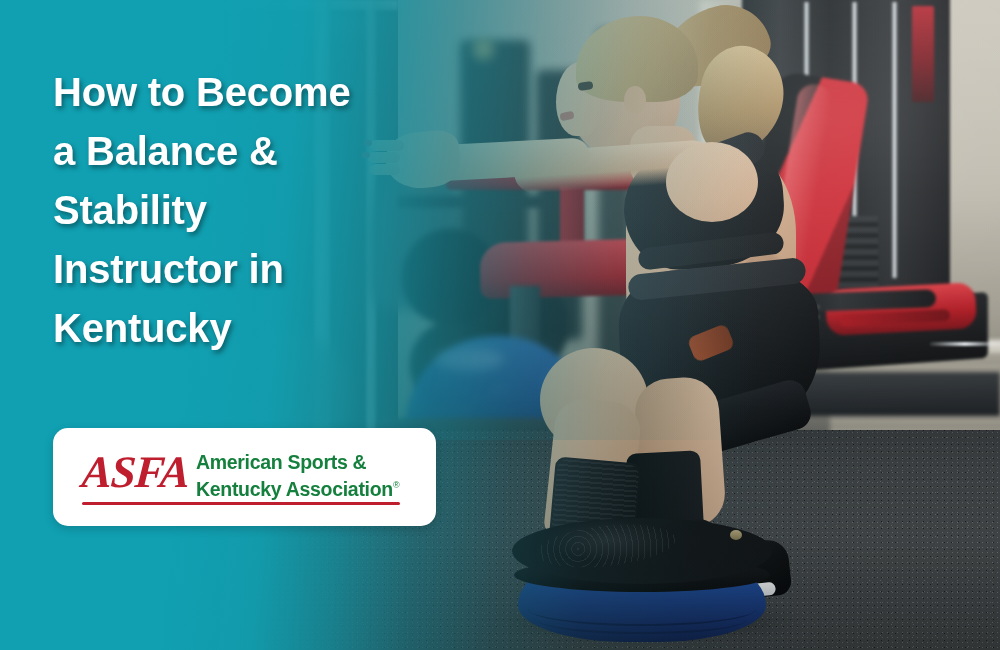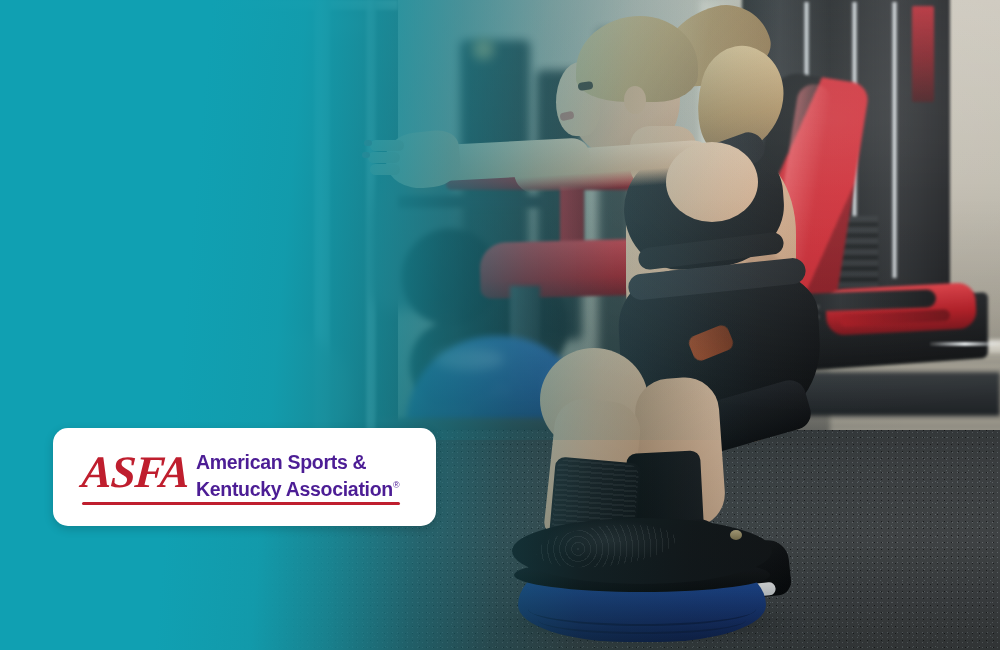--- a/index.html
+++ b/index.html
@@ -533,21 +533,21 @@
   .asfa-mark {
     font-family:"Liberation Serif", serif;
     font-style:italic; font-weight:bold;
     font-size:45px; line-height:45px;
     color:#bf1e2e; letter-spacing:-1px;
     transform:skewX(-4deg);
     margin-right:7px;
   }
   .asfa-words {
     font-family:"Liberation Sans", sans-serif;
-    color:#4c1d95; font-weight:bold;
+    color:#15803d; font-weight:bold;
     font-size:19.5px; line-height:22.5px; letter-spacing:-0.3px;
     padding-top:1px;
   }
   .asfa-words .reg { font-size:9px; vertical-align:super; font-weight:normal; }
   .asfa-rule {
     position:absolute; left:0; top:52px; width:318px; height:2.5px;
     background:#bf1e2e; border-radius:2px;
   }
 </style>
 </head>
@@ -681,20 +681,25 @@
       <div class="bosu-tex"></div>
       <div class="bosu-knob"></div>
     </div>
 
     <div class="haze"></div>
   </div>
 
   <div class="teal-tint-top"></div>
   <div class="teal-overlay"></div>
 
+  <h1 class="headline">How to Become
+a Balance &amp;
+Stability
+Instructor in
+Kentucky</h1>
 
   <div class="logo-card">
     <div class="logo-inner">
       <div class="logo-row">
         <span class="asfa-mark">ASFA</span>
         <span class="asfa-words">
           <span>American Sports &amp;</span><br>
           <span>Kentucky Association</span><span class="reg">®</span>
         </span>
       </div>

